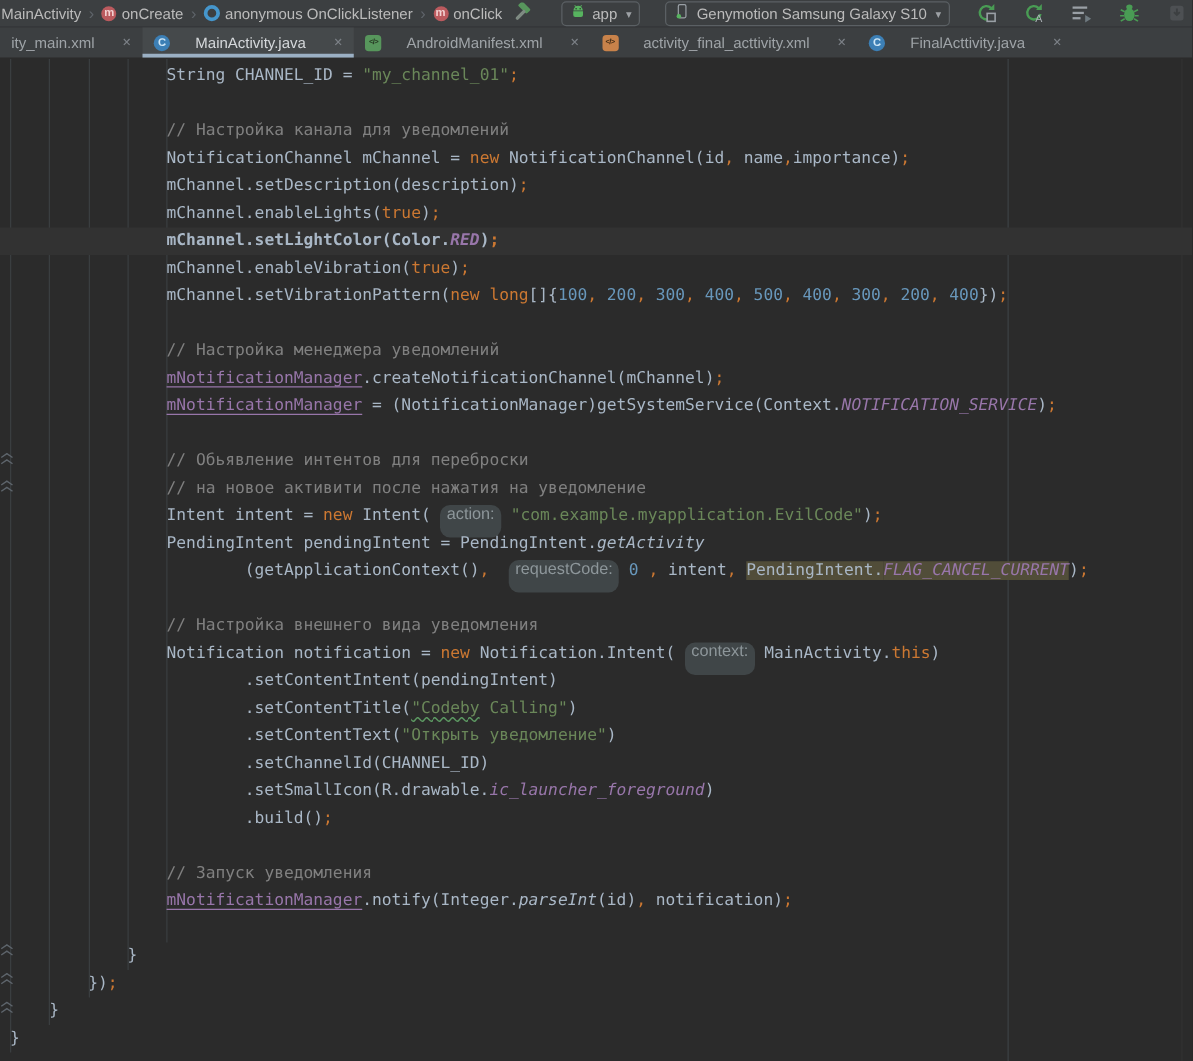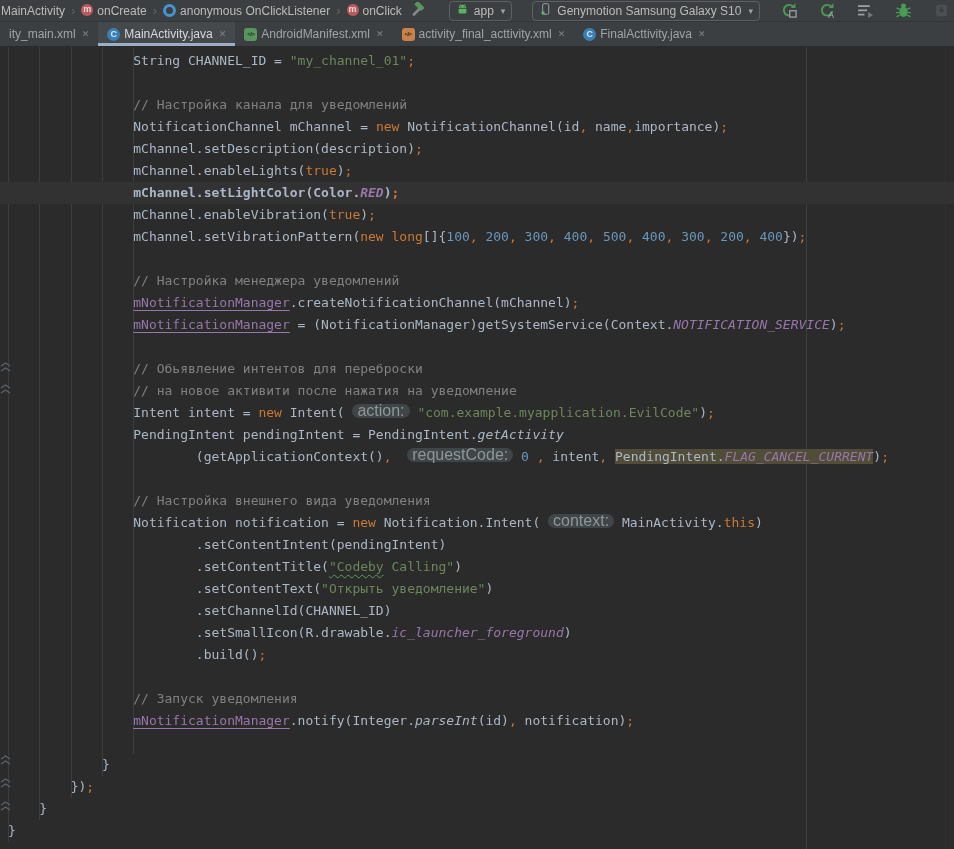--- a/index.html
+++ b/index.html
@@ -10,21 +10,21 @@
     -webkit-font-smoothing:antialiased;
   }
   
   .navbar{
     height:22px;background:var(--chrome-bg,#3c3f41);
     display:flex;align-items:center;white-space:nowrap;
     border-bottom:1px solid #333638;box-sizing:border-box;
     font-size:12px;color:#bbbbbb;
   }
   .crumbs{display:flex;align-items:center;overflow:hidden;padding-left:1px;}
-  .crumb{display:inline-flex;align-items:flex-start;gap:4px;cursor:default;}
+  .crumb{display:inline-flex;align-items:center;gap:4px;cursor:default;}
   .crumb-sep{color:#5f646a;margin:0 6px;font-size:13px;}
   .bc-ic{width:12px;height:12px;border-radius:50%;display:inline-flex;align-items:center;justify-content:center;flex:0 0 auto;}
   .bc-ic.m{background:#bb5a5e;color:#f3d2d2;font-size:9px;font-weight:bold;line-height:1;}
   .bc-ic.a{background:transparent;border:3px solid #4596cc;box-sizing:border-box;width:13px;height:13px;}
   .nav-right{margin-left:auto;display:flex;align-items:center;gap:20px;padding-right:4px;}
   .icon-btn{width:18px;height:18px;display:inline-flex;align-items:center;justify-content:center;cursor:pointer;}
   .icon-btn svg{display:block;}
   .icon-btn.disabled{opacity:.55;}
   .chooser{
     display:inline-flex;align-items:center;gap:5px;height:18px;
@@ -32,21 +32,21 @@
     color:#bbbbbb;cursor:pointer;background:transparent;
   }
   .chooser .arr{color:#9da1a5;font-size:9px;margin-left:2px;}
   
   .tabbar{
     height:25px;background:var(--chrome-bg,#3c3f41);
     display:flex;align-items:stretch;font-size:12px;color:#9fa4a8;
     border-bottom:1px solid #2a2a2a;box-sizing:border-box;white-space:nowrap;
   }
   .tab{
-    position:relative;display:inline-flex;align-items:center;gap:4px;
+    position:relative;display:inline-flex;align-items:center;gap:20px;
     padding:0 9px;cursor:pointer;
   }
   .tab.active{background:#45494b;color:#d6d9dc;}
   .tab.active::after{
     content:"";position:absolute;left:0;right:0;bottom:0;height:3px;
     background:var(--tab-active-underline,#9bb0c4);
   }
   .tab .close{color:#7d8288;font-size:9px;margin-left:2px;}
   .ti{width:13px;height:13px;border-radius:3px;display:inline-flex;align-items:center;justify-content:center;flex:0 0 auto;font-weight:bold;}
   .ti.java{border-radius:50%;background:#3c7fb5;color:#cfe7f7;font-size:9px;}
@@ -70,21 +70,21 @@
   .tk-n{color:var(--number,#6897bb);}
   .tk-c{color:var(--comment,#808080);}
   .tk-p{color:var(--punct,#cc7832);}
   .tk-f{color:var(--member,#9876aa);text-decoration:underline;text-underline-offset:3px;text-decoration-thickness:1px;}
   .tk-ct{color:var(--member,#9876aa);font-style:italic;}
   .tk-sm{font-style:italic;}
   .hl{background:var(--usage-highlight,#514d39);}
   .typo{text-decoration:underline wavy #5c9a62;text-decoration-thickness:1px;text-underline-offset:3px;text-decoration-skip-ink:none;}
   .tk-hint{
     display:inline-block;background:var(--hint-bg,#404648);color:var(--hint-text,#8d969a);
-    font-family:"Liberation Sans",sans-serif;font-size:16px;line-height:14px;height:14px;
+    font-family:"Liberation Sans",sans-serif;font-size:13px;line-height:14px;height:26px;
     border-radius:8px;padding:0 5px;vertical-align:1px;
   }
   .fold{position:absolute;left:0;width:11px;height:10px;color:#5d646b;}
   .fold svg{display:block;}
 </style>
 </head>
 <body>
 
 <div class="navbar">
   <div class="crumbs" id="crumbs">

